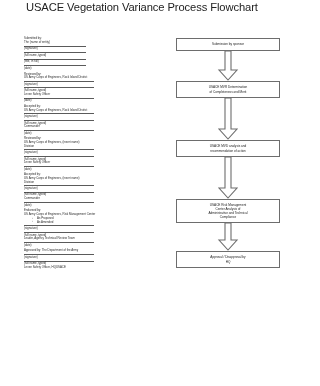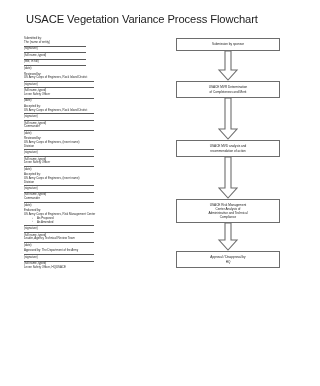--- a/index.html
+++ b/index.html
@@ -18,21 +18,21 @@
   .page {
     position: relative;
     width: 298px;
     height: 386px;
     background: #ffffff;
     box-sizing: border-box;
   }
   .title {
     position: absolute;
     left: 26px;
-    top: 13px;
+    top: 1px;
     font-size: 11.2px;
     font-weight: 400;
     letter-spacing: -0.1px;
     color: #222;
     white-space: nowrap;
   }
   
   .sig-col {
     position: absolute;
     left: 24px;

